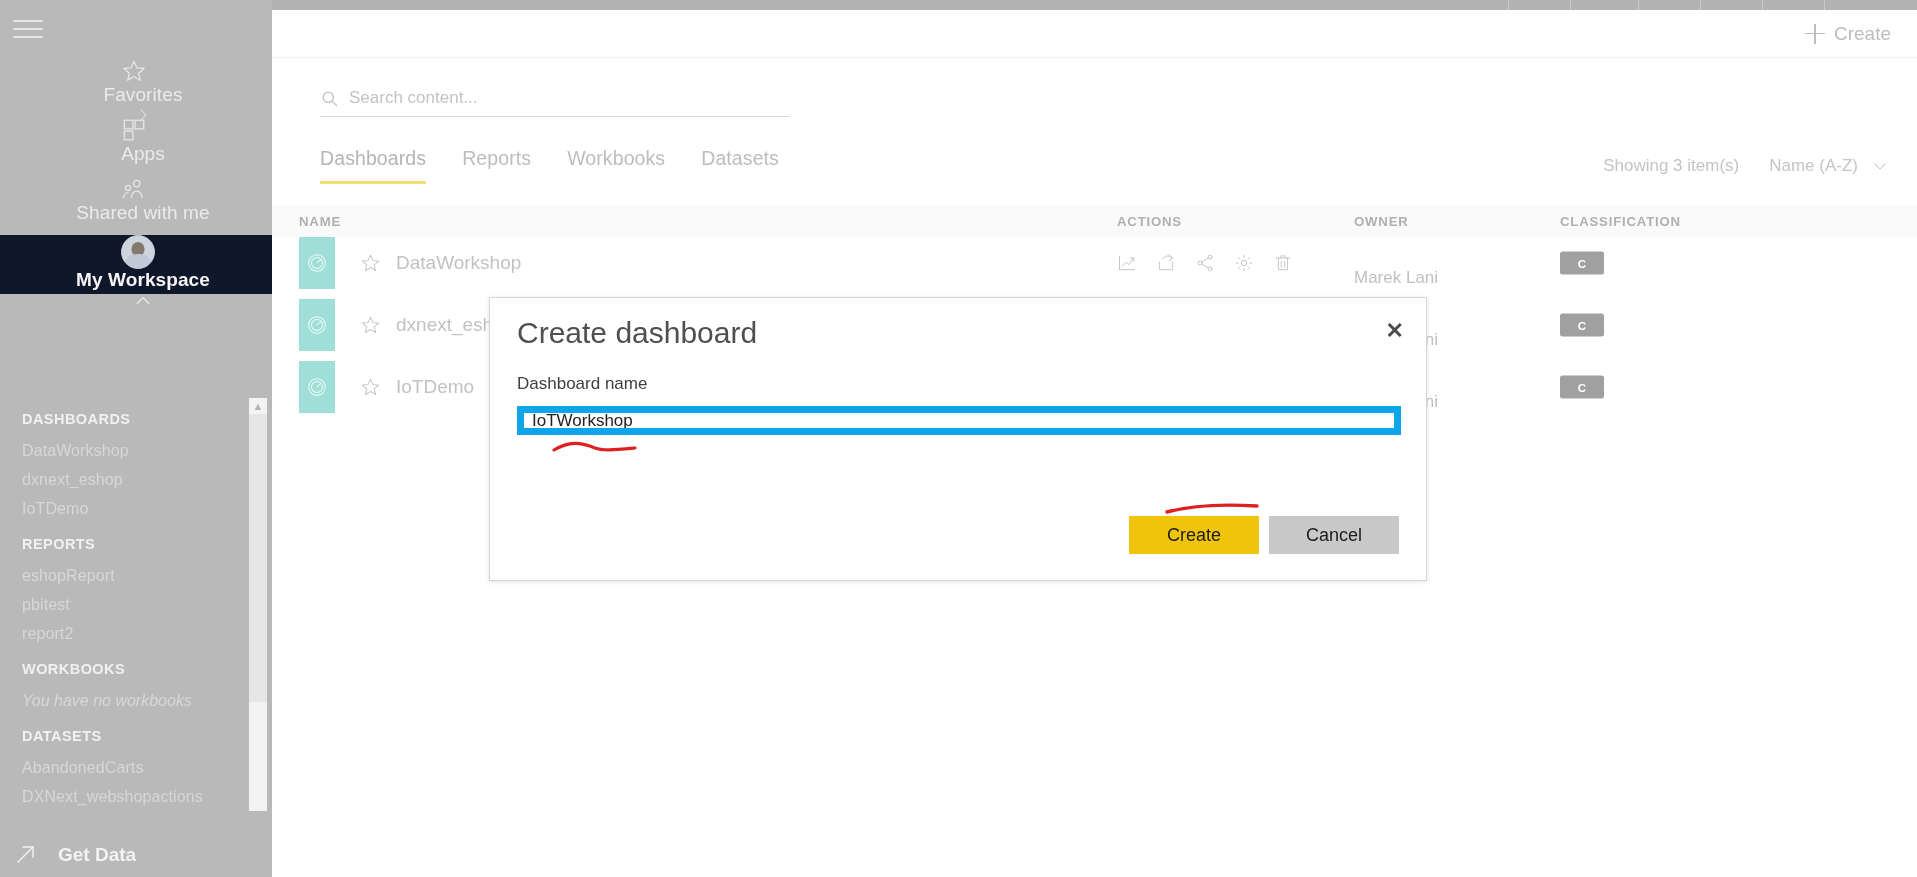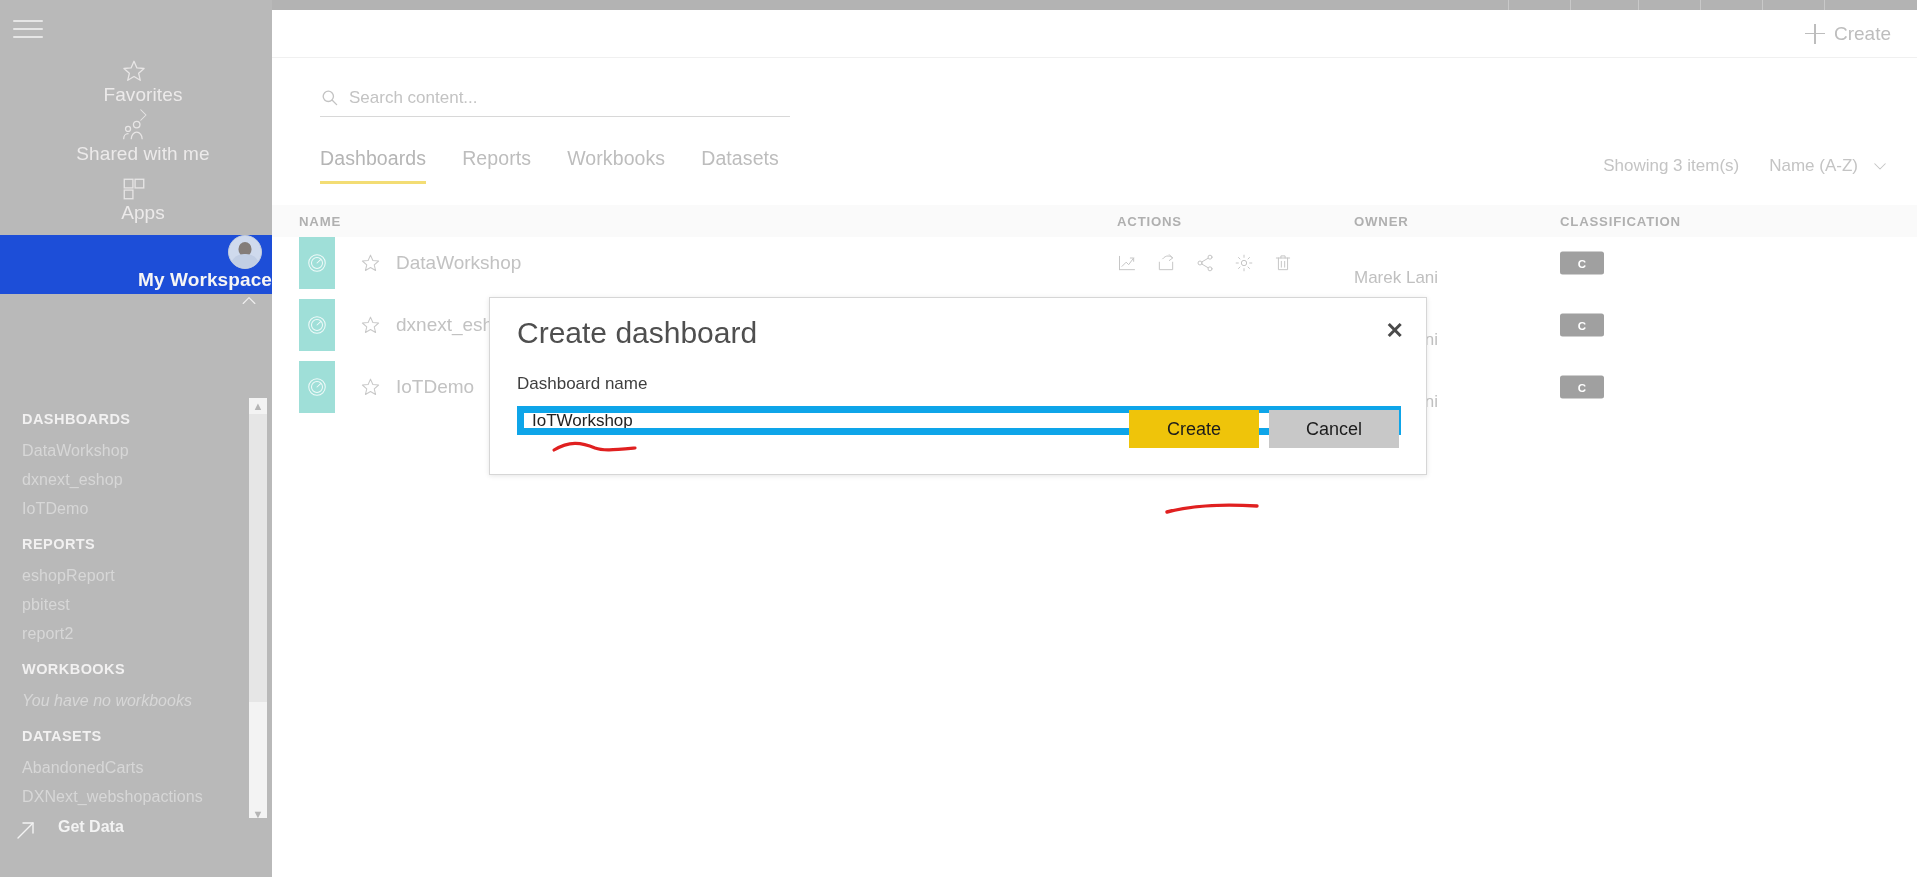--- a/index.html
+++ b/index.html
@@ -51,21 +51,21 @@
     width: 44px; min-width: 44px; display: flex; align-items: center;
     justify-content: flex-start; opacity: .92;
   }
   .nav-item .ni-label { flex: 1; }
   .nav-item .ni-chevron {
     width: 46px; display: flex; align-items: center; justify-content: center;
     opacity: .9;
   }
   .nav-item.hl { background: #b0b0b0; }
   .nav-item.ws {
-    background: #1d4ed8; color: #f6f5f5; font-weight: 600; align-items: flex-end;
+    background: #0f172a; color: #f6f5f5; font-weight: 600;
   }
   .avatar {
     width: 34px; height: 34px; border-radius: 50%;
     background: #dfe6ef; overflow: hidden; position: relative;
     border: 1px solid #cfd6de;
   }
   .avatar .head {
     position: absolute; left: 50%; top: 6px; transform: translateX(-50%);
     width: 13px; height: 14px; border-radius: 50% 50% 45% 45%;
     background: #8d8272;
@@ -101,23 +101,23 @@
     background: #e6e6e6;
   }
   .nav-scrollbar .arw {
     position: absolute; left: 0; width: 18px; height: 16px;
     display: flex; align-items: center; justify-content: center;
     color: #b5b5b5; font-size: 11px;
   }
   .nav-scrollbar .arw.up { top: 0; }
   .nav-scrollbar .arw.dn { bottom: 0; }
   .nav-footer {
-    position: absolute; left: 0; bottom: 4px; width: 272px; height: 55px;
-    display: flex; align-items: flex-start; padding-left: 14px;
-    color: #f3f3f3; font-size: 16px; font-weight: 600;
+    position: absolute; left: 0; bottom: 11px; width: 272px; height: 55px;
+    display: flex; align-items: flex-end; padding-left: 14px;
+    color: #f3f3f3; font-size: 19px; font-weight: 600;
     background: #b9b9b9;
   }
   .nav-footer .ni-icon { width: 44px; min-width: 44px; }
 
   
   .main {
     position: absolute; left: 272px; top: 10px;
     width: 1645px; height: 867px; background: #ffffff;
   }
   .topbar {
@@ -133,21 +133,21 @@
     position: relative; width: 20px; height: 20px; display: inline-block;
   }
   .plus-ico:before, .plus-ico:after {
     content: ""; position: absolute; background: #bdbdbd;
   }
   .plus-ico:before { left: 0; top: 9px; width: 20px; height: 1.6px; }
   .plus-ico:after { top: 0; left: 9px; height: 20px; width: 1.6px; }
 
   .search-wrap {
     position: absolute; left: 48px; top: 78px; width: 470px;
-    display: flex; align-items: flex-start; gap: 10px;
+    display: flex; align-items: flex-end; gap: 10px;
     border-bottom: 1px solid #d8d8d8; padding-bottom: 8px;
   }
   .search-placeholder { color: #c3c3c3; font-size: 17px; }
 
   .tabs {
     position: absolute; left: 48px; top: 137px;
     display: flex; gap: 36px; align-items: flex-end;
   }
   .tab {
     color: #bdbdbd; font-size: 19.5px; padding-bottom: 11px;
@@ -202,21 +202,21 @@
     position: absolute; left: 1288px; top: 50%; transform: translateY(-50%);
   }
   .badge {
     display: inline-flex; align-items: center; justify-content: center;
     width: 44px; height: 23px; background: #a0a0a0; color: #ffffff;
     font-size: 11.5px; font-weight: 700; border-radius: 2.5px;
   }
 
   
   .modal {
-    position: absolute; left: 489px; top: 297px; width: 938px; height: 178px;
+    position: absolute; left: 489px; top: 297px; width: 938px; height: 284px;
     background: #ffffff; border: 1px solid #d6d6d6;
     box-shadow: 0 1px 5px rgba(0,0,0,.10);
   }
   .modal-title {
     position: absolute; left: 27px; top: 18px;
     font-size: 30px; color: #4f4f4f; font-weight: 400;
   }
   .modal-close {
     position: absolute; right: 22px; top: 22px;
     font-size: 22px; color: #4a4a4a; line-height: 1; font-weight: 600;
@@ -288,39 +288,39 @@
         <svg class="icon-svg" width="18" height="18" viewBox="0 0 24 24" fill="none" stroke="#eceaea" stroke-width="1.4" stroke-linecap="round" stroke-linejoin="round">
             <polyline points="9,5 16,12 9,19"></polyline>
           </svg>
       </span>
     </div>
 
 
     <div class="nav-item">
       <span class="ni-icon">
         <svg class="icon-svg" width="26" height="26" viewBox="0 0 24 24" fill="none" stroke="#eceaea" stroke-width="1.2">
+          <rect x="3" y="3" width="8" height="8"></rect>
+            <rect x="13" y="3" width="8" height="8"></rect>
+            <rect x="3" y="13" width="8" height="8"></rect>
+        </svg>
+      </span>
+      <span class="ni-label">Apps</span>
+      <span class="ni-chevron"></span>
+    </div>
+
+    <div class="nav-item">
+      <span class="ni-icon">
+        <svg class="icon-svg" width="26" height="26" viewBox="0 0 24 24" fill="none" stroke="#eceaea" stroke-width="1.2">
           <circle cx="14.5" cy="7" r="3"></circle>
             <path d="M9.5 20c0-3.3 2.3-6 5-6s5 2.7 5 6" stroke-linecap="round"></path>
           <circle cx="6.5" cy="11" r="2.3"></circle>
             <path d="M2.5 20c0-2.6 1.8-4.6 4-4.6" stroke-linecap="round"></path>
         </svg>
       </span>
       <span class="ni-label">Shared with me</span>
-      <span class="ni-chevron"></span>
-    </div>
-
-    <div class="nav-item">
-      <span class="ni-icon">
-        <svg class="icon-svg" width="26" height="26" viewBox="0 0 24 24" fill="none" stroke="#eceaea" stroke-width="1.2">
-          <rect x="3" y="3" width="8" height="8"></rect>
-            <rect x="13" y="3" width="8" height="8"></rect>
-            <rect x="3" y="13" width="8" height="8"></rect>
-        </svg>
-      </span>
-      <span class="ni-label">Apps</span>
       <span class="ni-chevron"></span>
     </div>
 
 
     <div class="nav-item ws">
       <span class="ni-icon">
         <span class="avatar">
             <span class="head"></span>
             <span class="body"></span>
           </span>

